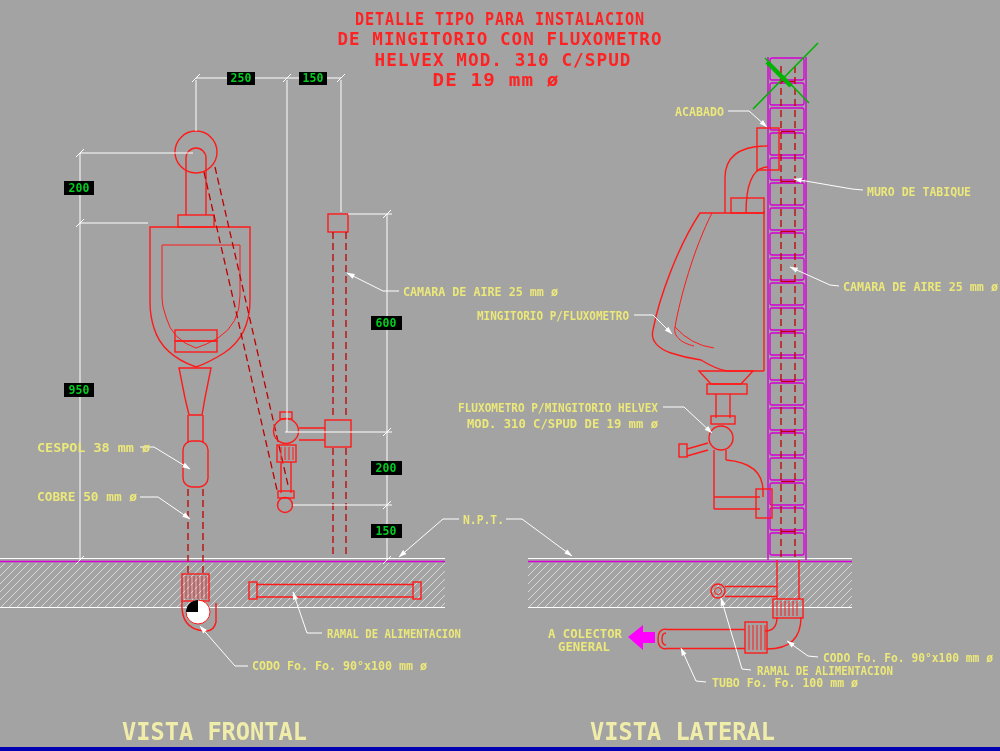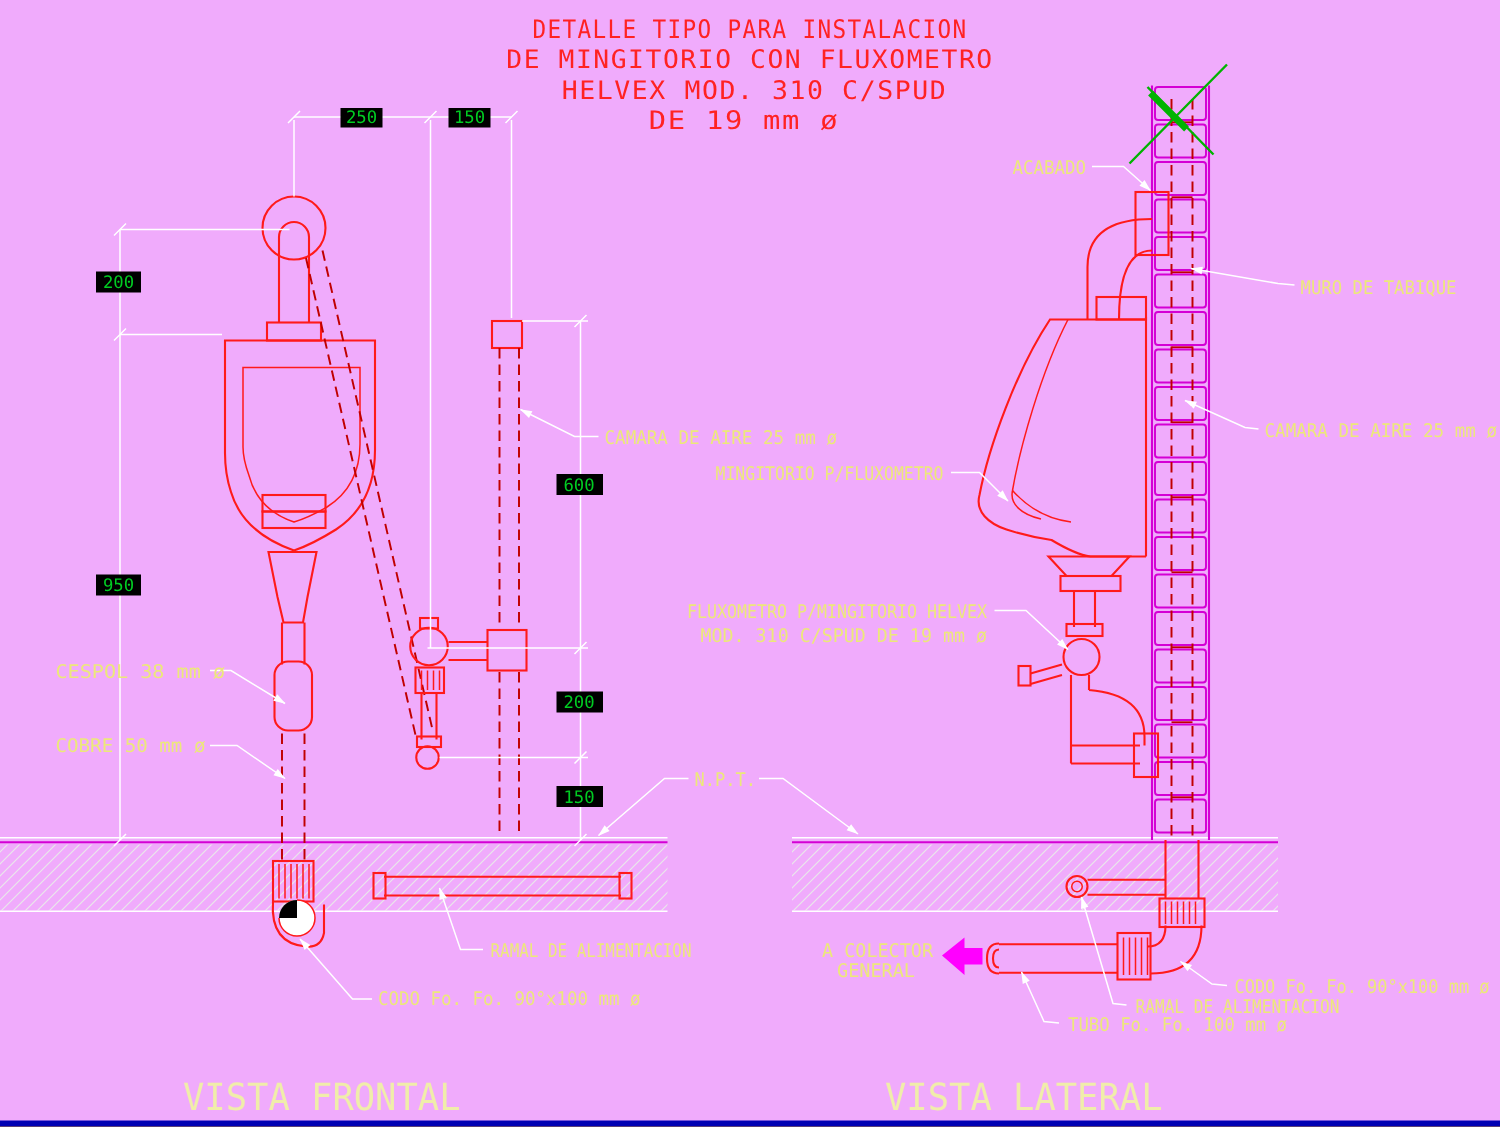--- a/index.html
+++ b/index.html
@@ -1,16 +1,16 @@
 <!DOCTYPE html>
 <html><head>
 <meta charset="utf-8">
 <style>
   html,body{margin:0;padding:0;background:#000;}
-  .stage{position:relative;width:1000px;height:751px;background:#f0abfc;overflow:hidden;}
+  .stage{position:relative;width:1000px;height:751px;background:#a3a3a3;overflow:hidden;font-weight:bold;}
   svg{display:block;}
   text{font-family:"DejaVu Sans Mono","Liberation Mono",monospace;}
   .ttl{fill:#ff2222;font-size:17px;letter-spacing:1px;}
   .lbl{fill:#ece87a;font-size:12.5px;}
   .dim{fill:#00cc22;font-size:11.5px;}
   .vista{fill:#f0edaa;font-size:25px;}
   .red{stroke:#ff1a1a;fill:none;stroke-width:1.4;}
   .redthin{stroke:#ff1a1a;fill:none;stroke-width:1;}
   .hid{stroke:#c00000;fill:none;stroke-width:1.3;stroke-dasharray:7 4;}
   .wht{stroke:#ffffff;fill:none;stroke-width:1;}

